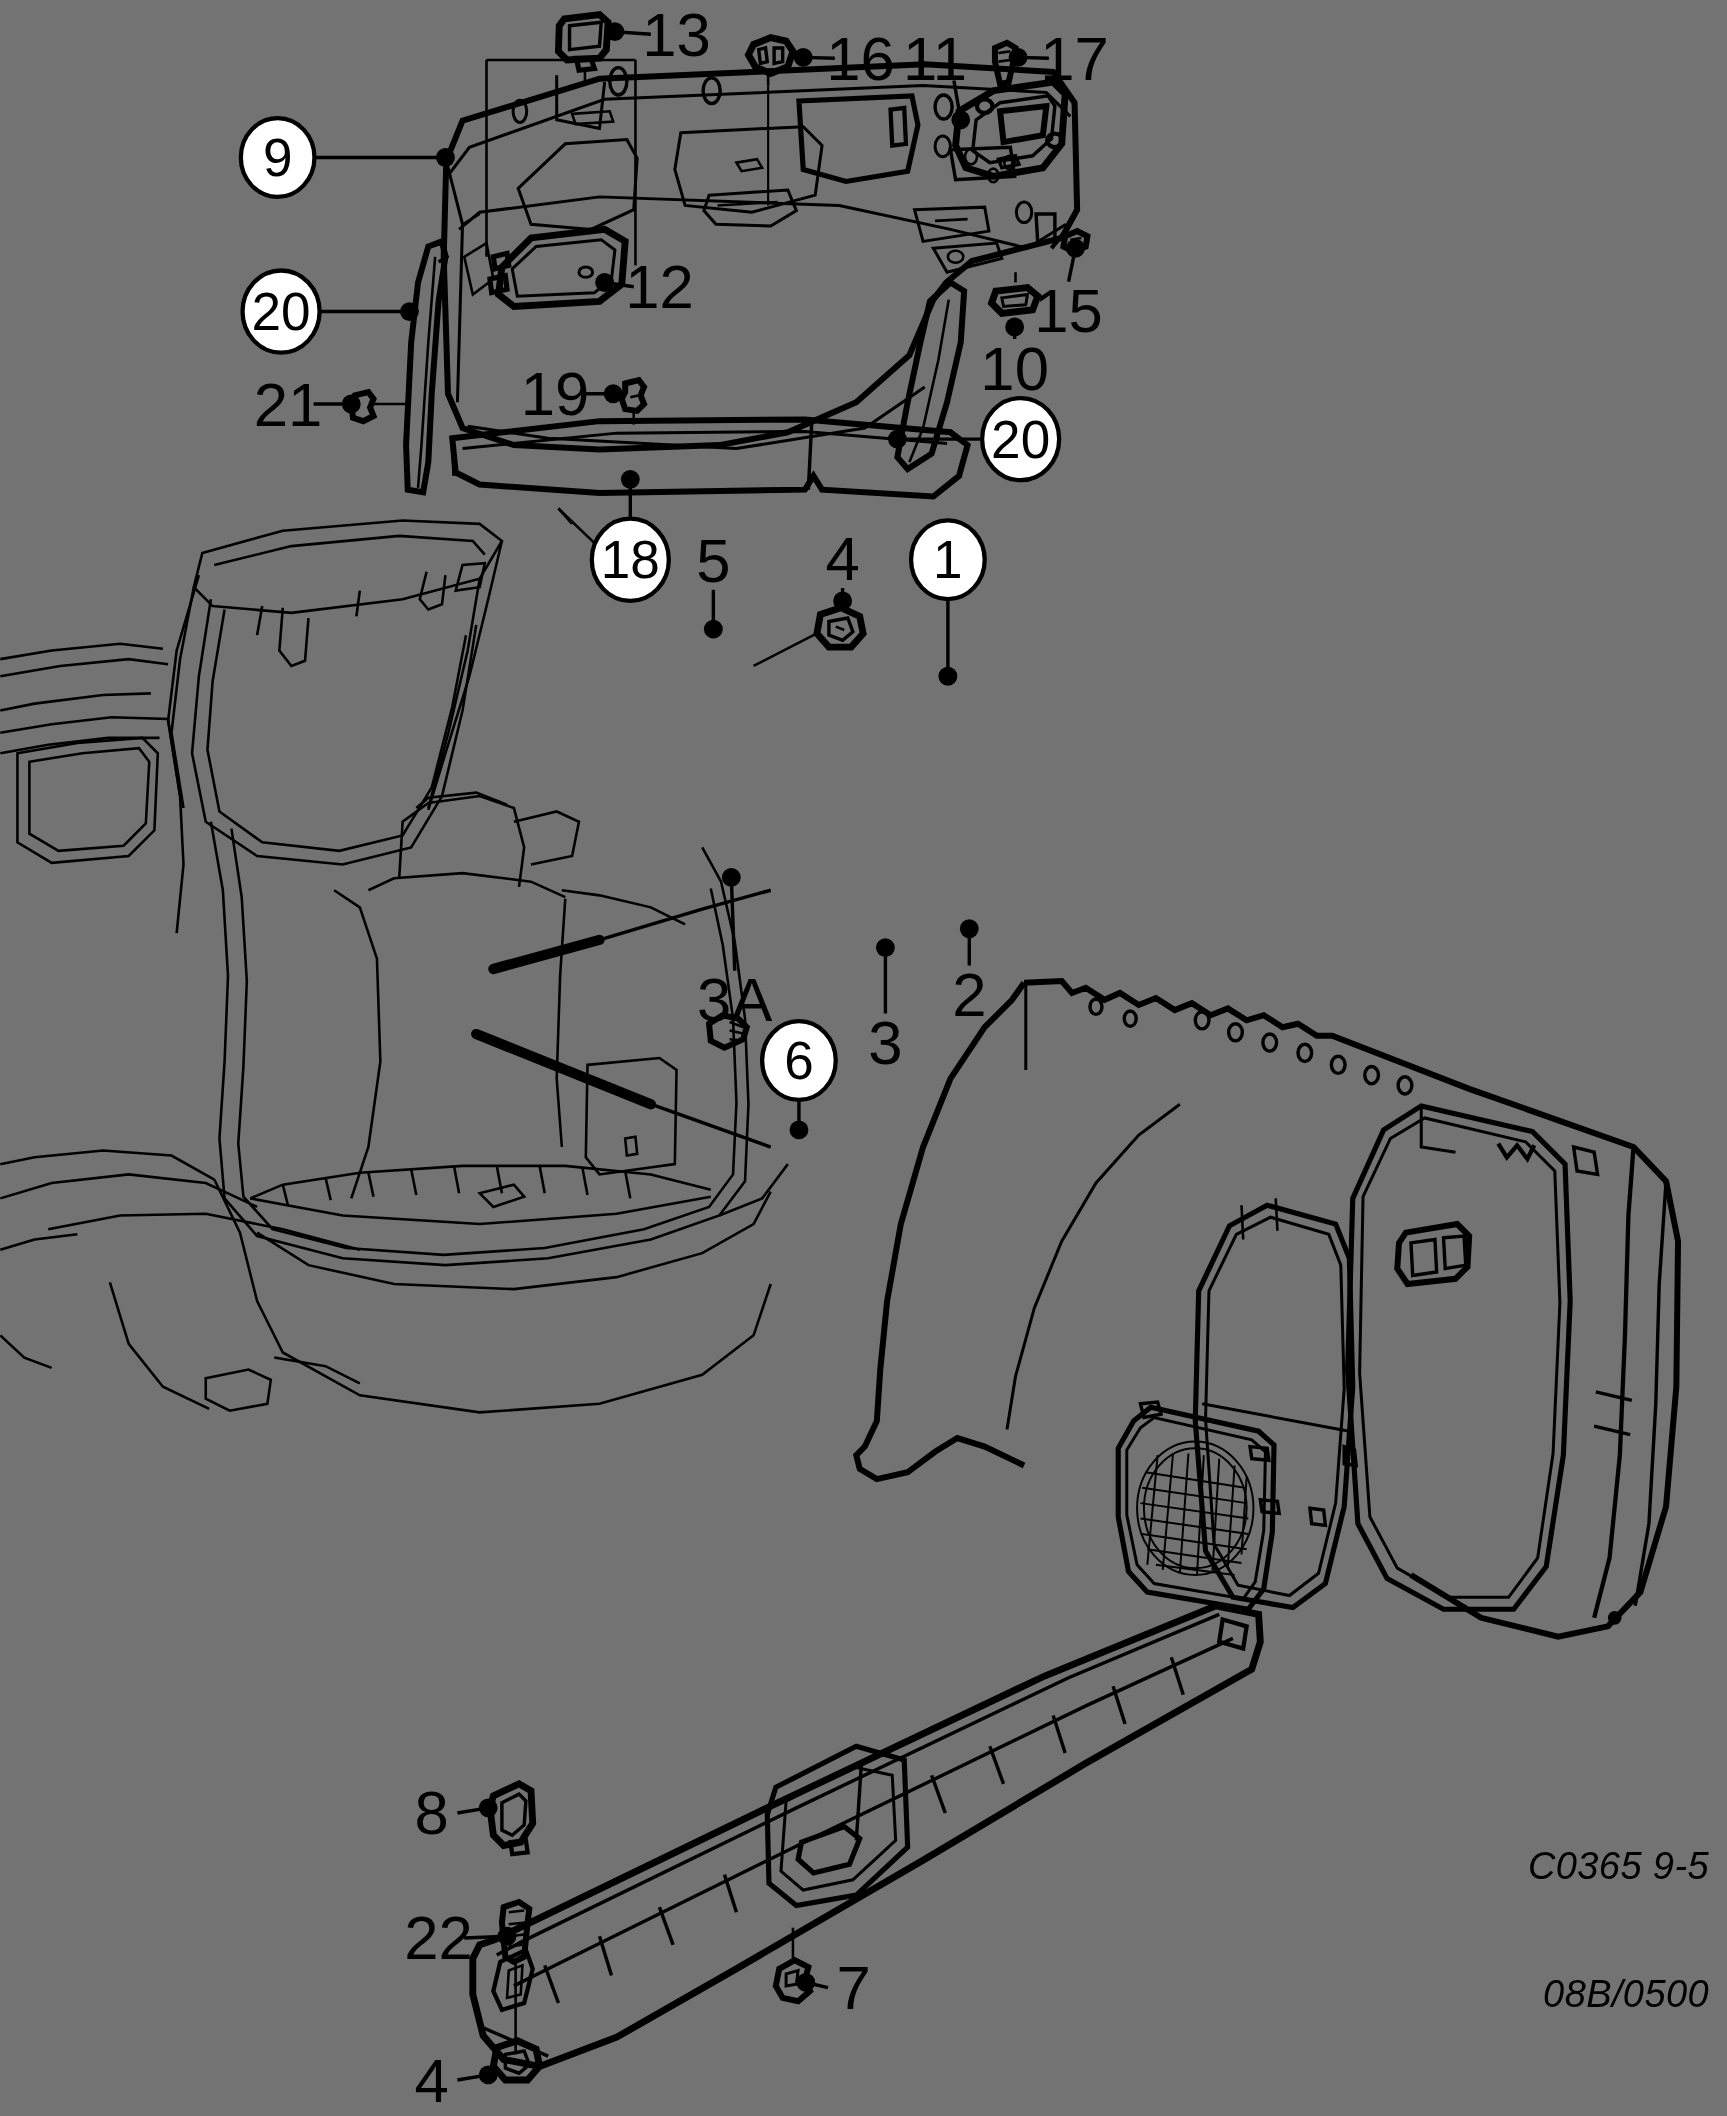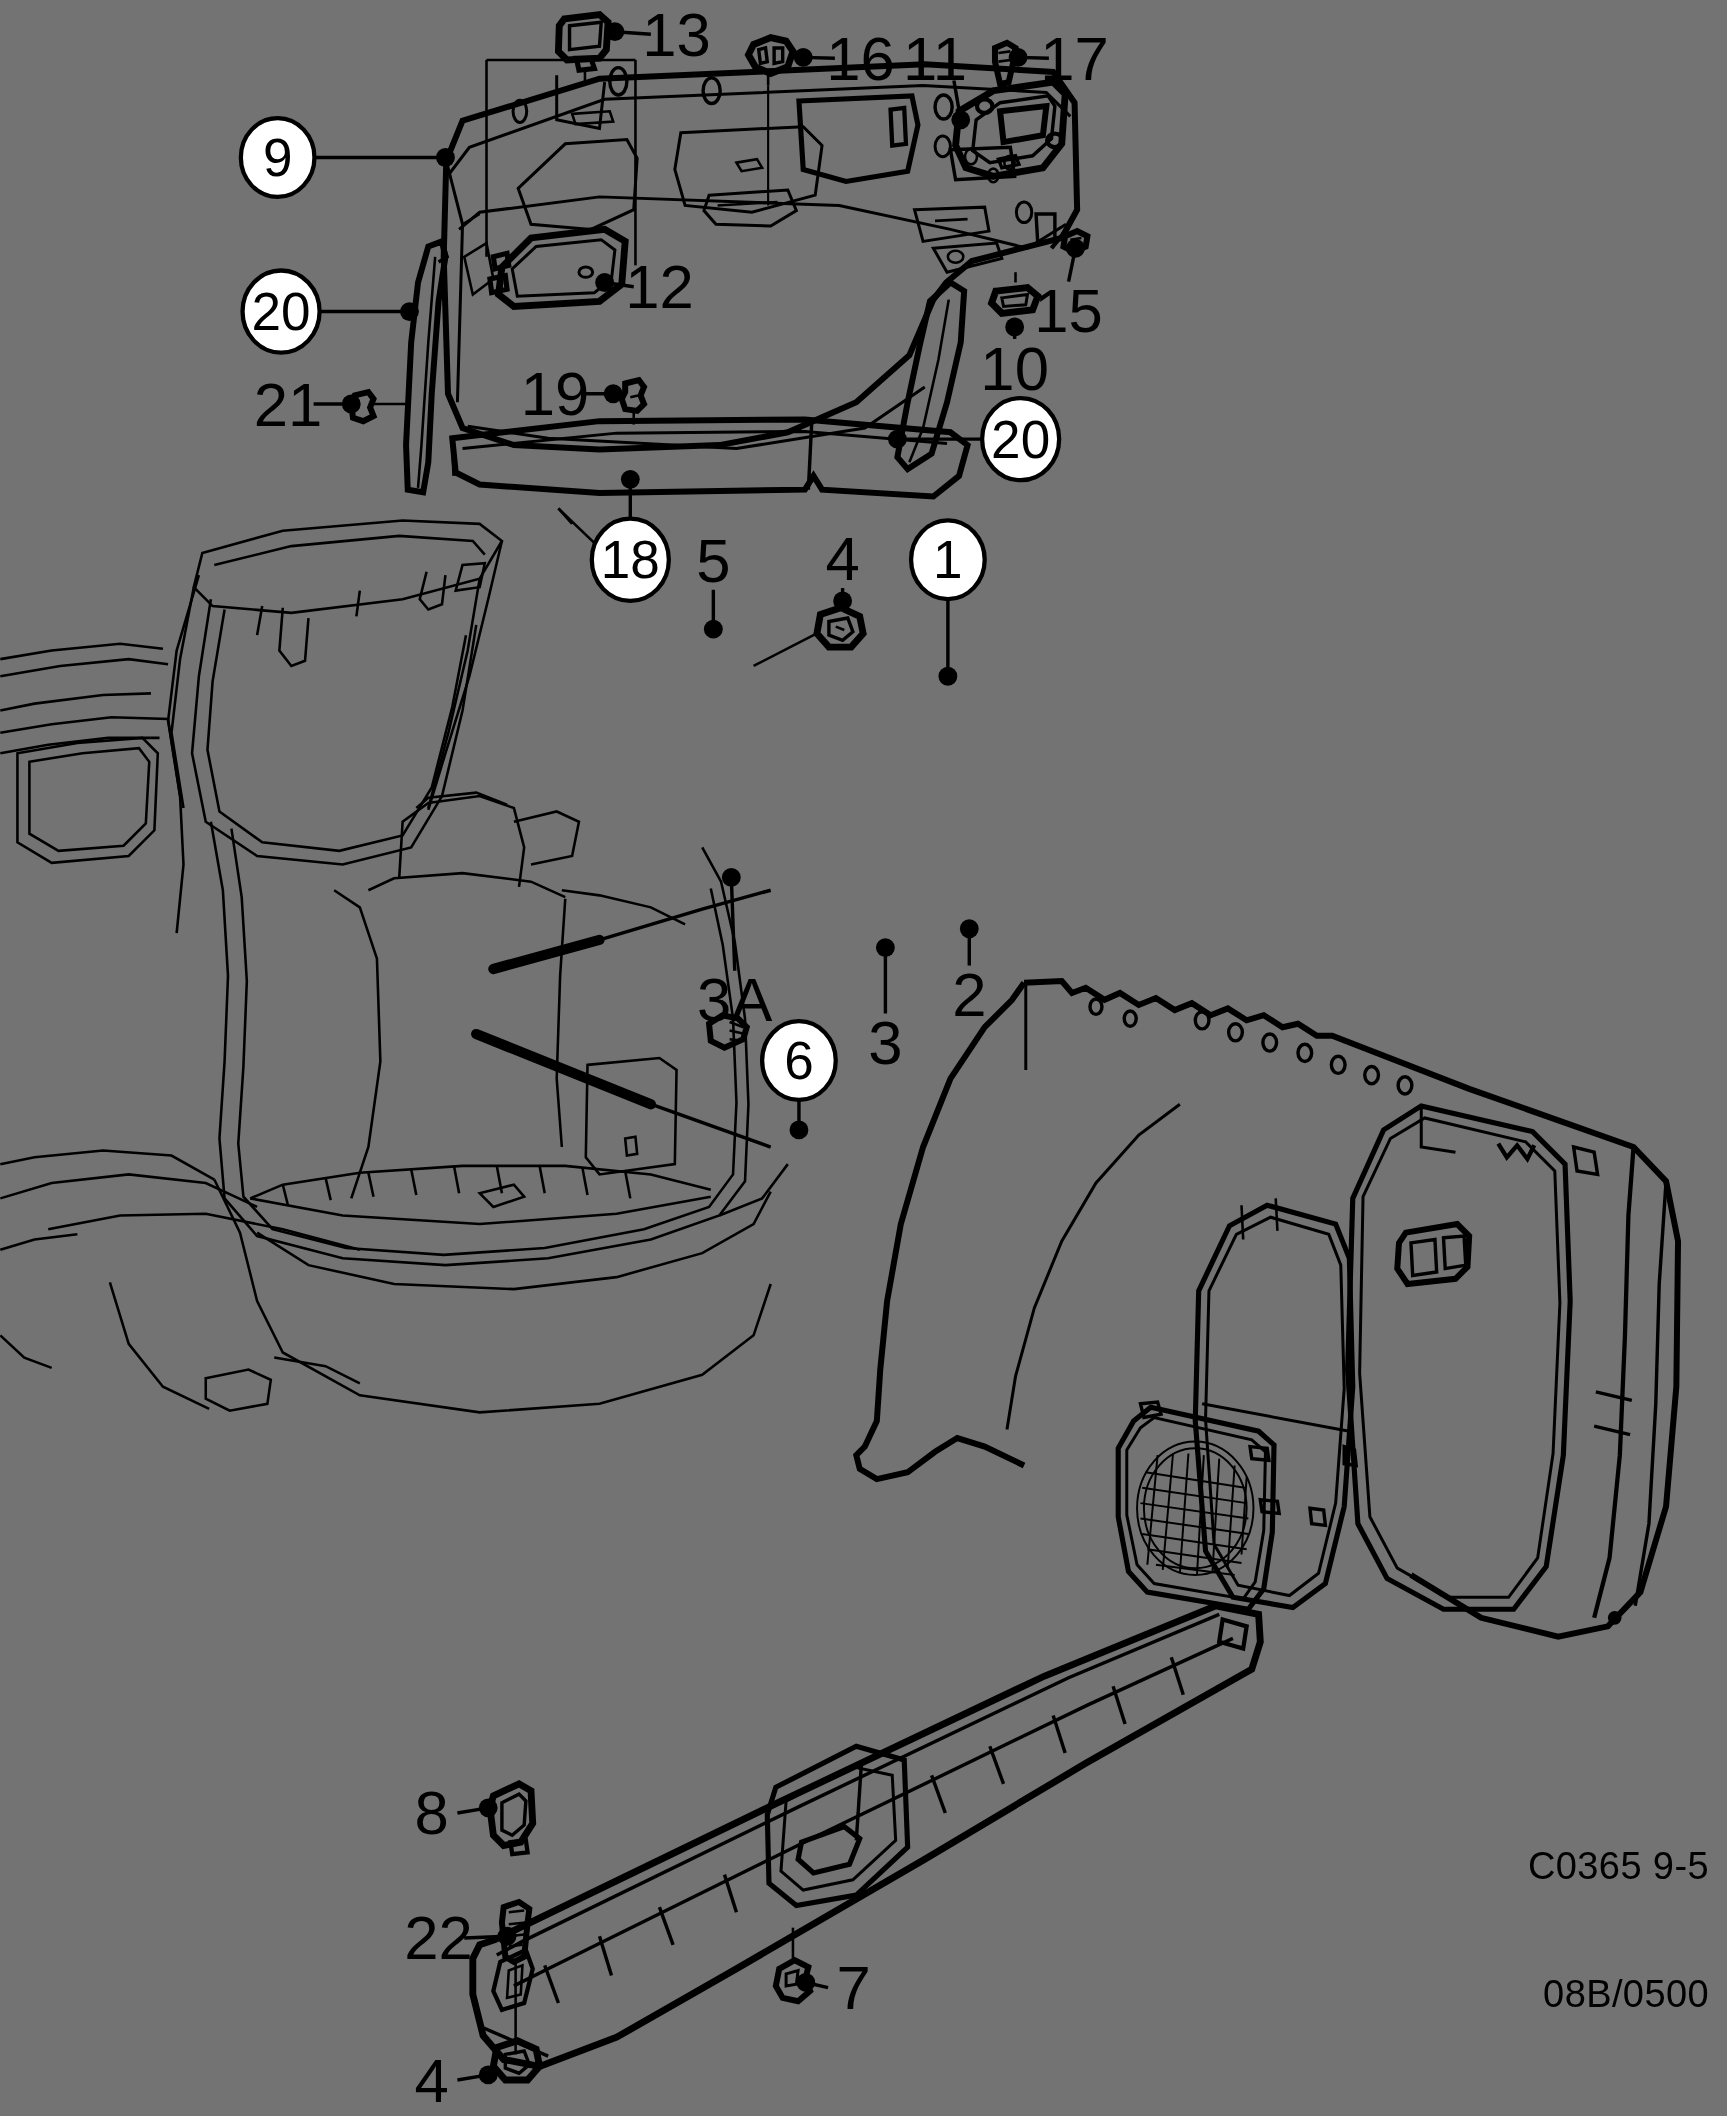--- a/index.html
+++ b/index.html
@@ -28,21 +28,21 @@
     right: 19px;
     bottom: 15.4px;
     text-align: right;
     font-family: "Liberation Sans", sans-serif;
     font-size: 38px;
     line-height: 1.12;
     color: #000;
     letter-spacing: 0.4px;
     white-space: pre;
   }
-  .footer-line { display: block; }
+  .footer-line { display: block; font-style: italic; }
   svg text {
     font-family: "Liberation Sans", sans-serif;
     fill: #000;
   }
 </style>
 </head>
 <body>
 
 <div id="sheet">
 

